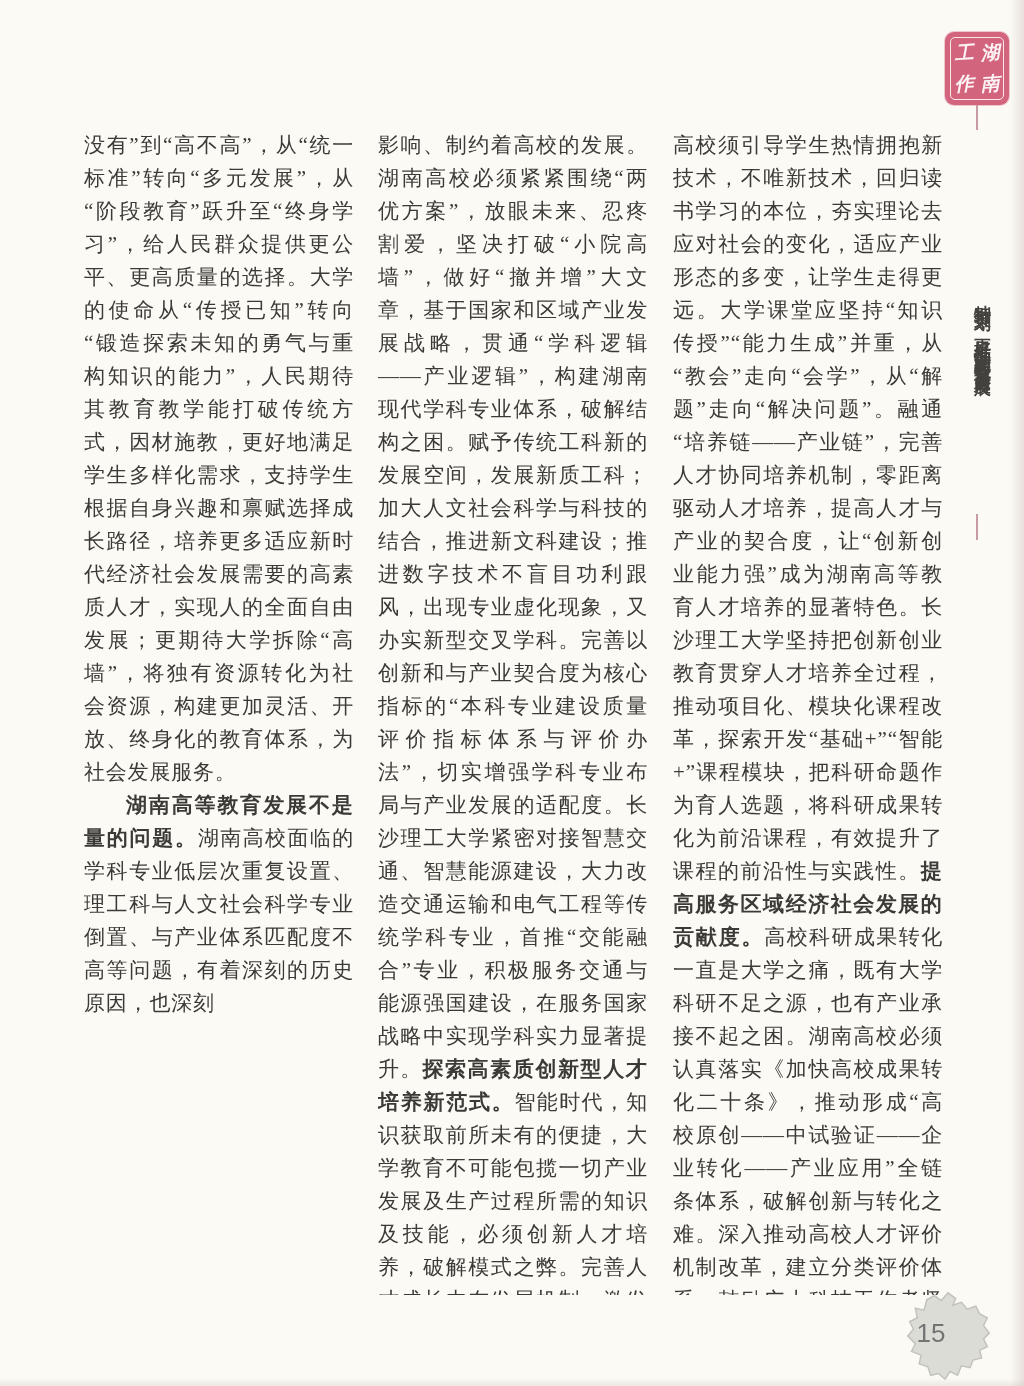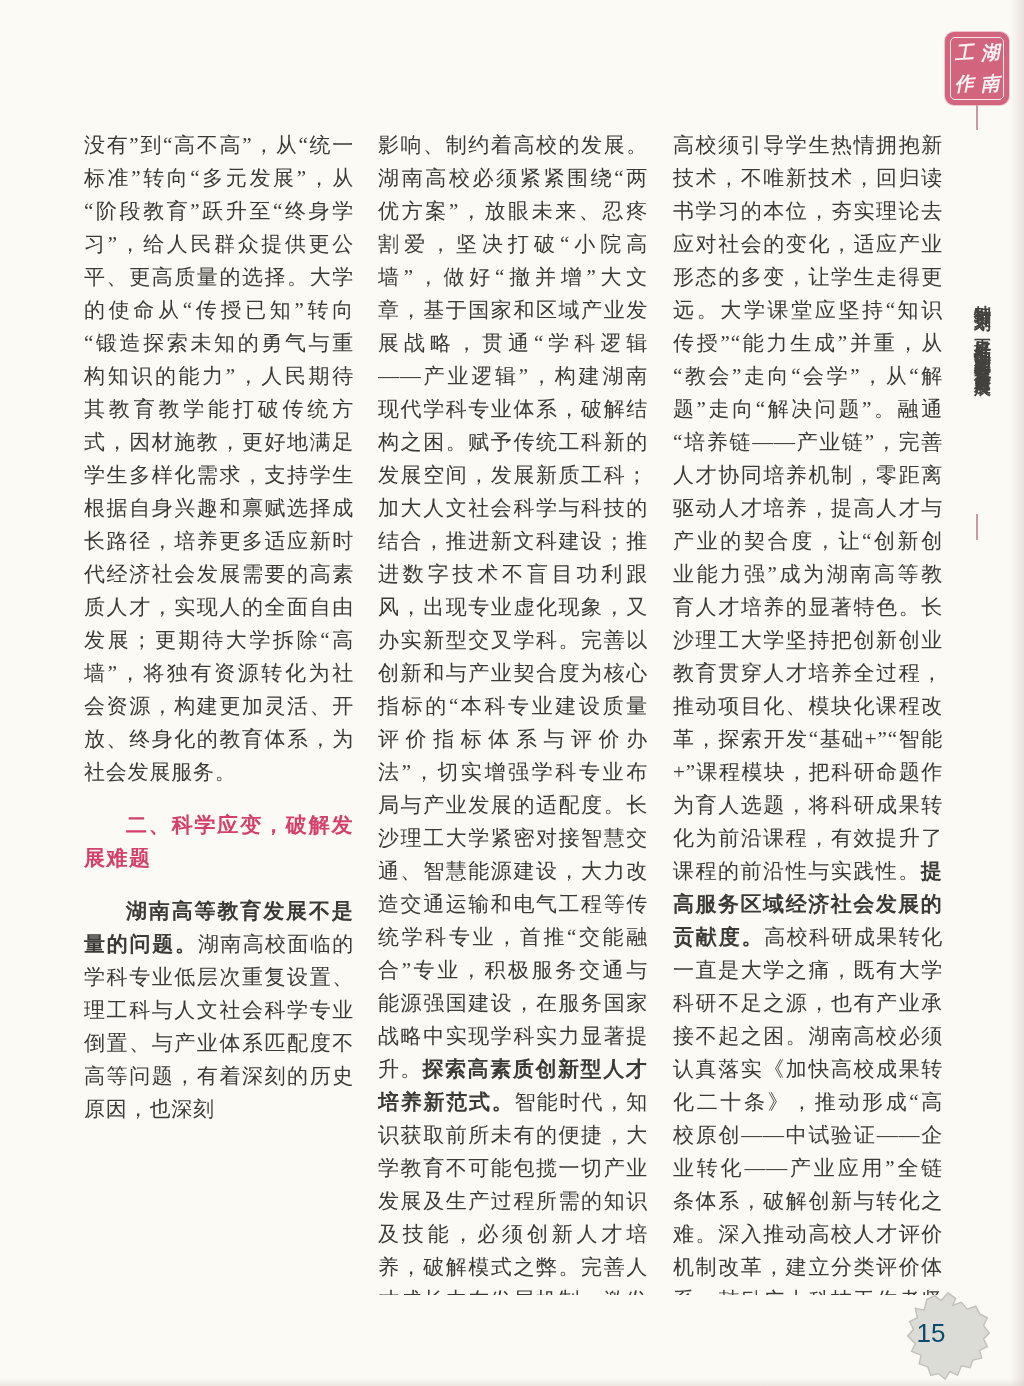--- a/index.html
+++ b/index.html
@@ -42,30 +42,29 @@
   .v-title{position:absolute;left:952px;top:130px;height:400px;width:42px;
        writing-mode:vertical-rl;text-orientation:upright;
        font-family:"Liberation Sans","DejaVu Sans",sans-serif;
        font-weight:700;font-size:17px;letter-spacing:3px;color:#43423f;
        display:flex;justify-content:center;}
 
   
   .map-wrap{position:absolute;left:898px;top:1288px;width:100px;height:96px;}
   .page-num{position:absolute;left:908px;top:1318px;width:46px;
        text-align:center;font-family:"Liberation Sans","DejaVu Sans",sans-serif;
-       font-size:26px;color:#0c4a6e;}
+       font-size:26px;color:#737373;}
 </style>
 </head>
 <body>
 
 <div class="page">
 
   <div class="col col-1">
       <p class="para"><span>没有”到“高不高”，从“统一标准”转向“多元发展”，从“阶段教育”跃升至“终身学习”，给人民群众提供更公平、更高质量的选择。大学的使命从“传授已知”转向“锻造探索未知的勇气与重构知识的能力”，人民期待其教育教学能打破传统方式，因材施教，更好地满足学生多样化需求，支持学生根据自身兴趣和禀赋选择成长路径，培养更多适应新时代经济社会发展需要的高素质人才，实现人的全面自由发展；更期待大学拆除“高墙”，将独有资源转化为社会资源，构建更加灵活、开放、终身化的教育体系，为社会发展服务。</span></p>
-      <div class="heading" style="color: rgb(212, 64, 106);">二、科学应变，破解发展难题</div>
       <p class="para indent"><strong>湖南高等教育发展不是量的问题。</strong><span>湖南高校面临的学科专业低层次重复设置、理工科与人文社会科学专业倒置、与产业体系匹配度不高等问题，有着深刻的历史原因，也深刻</span></p>
     </div>
   <div class="col col-2">
       <p class="para"><span>影响、制约着高校的发展。湖南高校必须紧紧围绕“两优方案”，放眼未来、忍疼割爱，坚决打破“小院高墙”，做好“撤并增”大文章，基于国家和区域产业发展战略，贯通“学科逻辑——产业逻辑”，构建湖南现代学科专业体系，破解结构之困。赋予传统工科新的发展空间，发展新质工科；加大人文社会科学与科技的结合，推进新文科建设；推进数字技术不盲目功利跟风，出现专业虚化现象，又办实新型交叉学科。完善以创新和与产业契合度为核心指标的“本科专业建设质量评价指标体系与评价办法”，切实增强学科专业布局与产业发展的适配度。长沙理工大学紧密对接智慧交通、智慧能源建设，大力改造交通运输和电气工程等传统学科专业，首推“交能融合”专业，积极服务交通与能源强国建设，在服务国家战略中实现学科实力显著提升。</span><strong>探索高素质创新型人才培养新范式。</strong><span>智能时代，知识获取前所未有的便捷，大学教育不可能包揽一切产业发展及生产过程所需的知识及技能，必须创新人才培养，破解模式之弊。完善人才成长内在发展机制，激发学习的内生动力。大学教育的本质是专业教育，不能舍本逐末。</span></p>
     </div>
   <div class="col col-3">
       <p class="para"><span>高校须引导学生热情拥抱新技术，不唯新技术，回归读书学习的本位，夯实理论去应对社会的变化，适应产业形态的多变，让学生走得更远。大学课堂应坚持“知识传授”“能力生成”并重，从“教会”走向“会学”，从“解题”走向“解决问题”。融通“培养链——产业链”，完善人才协同培养机制，零距离驱动人才培养，提高人才与产业的契合度，让“创新创业能力强”成为湖南高等教育人才培养的显著特色。长沙理工大学坚持把创新创业教育贯穿人才培养全过程，推动项目化、模块化课程改革，探索开发“基础+”“智能+”课程模块，把科研命题作为育人选题，将科研成果转化为前沿课程，有效提升了课程的前沿性与实践性。</span><strong>提高服务区域经济社会发展的贡献度。</strong><span>高校科研成果转化一直是大学之痛，既有大学科研不足之源，也有产业承接不起之困。湖南高校必须认真落实《加快高校成果转化二十条》，推动形成“高校原创——中试验证——企业转化——产业应用”全链条体系，破解创新与转化之难。深入推动高校人才评价机制改革，建立分类评价体系，鼓励广大科技工作者坚持围绕国家战略和社会需求为导向，研究真问题，提供更多</span></p>
     </div>
 
   <div class="seal">

